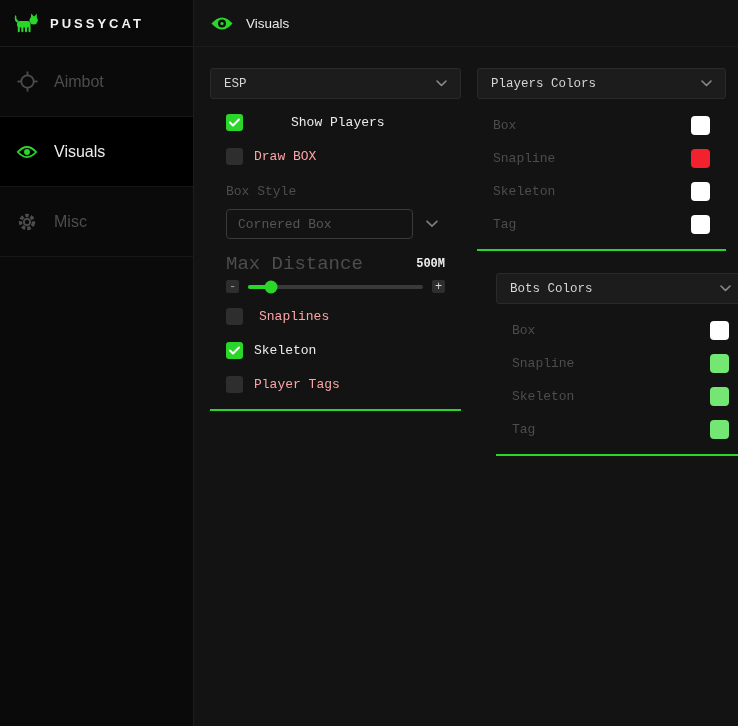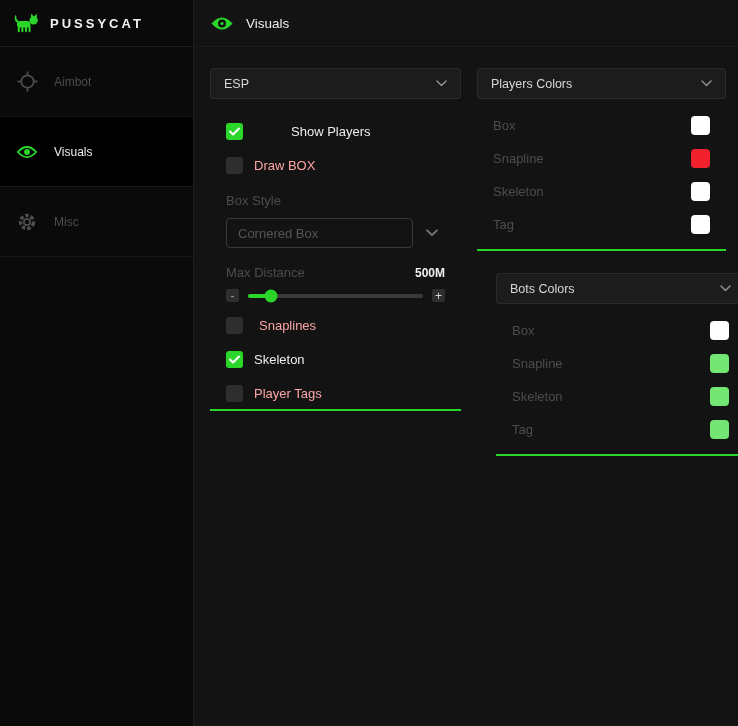--- a/index.html
+++ b/index.html
@@ -24,37 +24,37 @@
   }
   .brand-icon { color:var(--accent); display:flex; }
   .brand-name {
     color:#f2f2f2; font-size:13px; font-weight:700; letter-spacing:3px;
   }
   .nav-item {
     height:70px; display:flex; align-items:center; gap:15px;
     padding-left:15px; border-bottom:1px solid #171717; cursor:pointer;
   }
   .nav-item .nav-icon { color:#4d4d4d; display:flex; width:24px; justify-content:center; }
-  .nav-label { color:#4d4d4d; font-size:12px; }
+  .nav-label { color:#4d4d4d; font-size:16px; }
   .nav-item.active { background:#000; }
   .nav-item.active .nav-icon { color:var(--accent); }
   .nav-item.active .nav-label { color:#ececec; }
 
   
   .topbar {
     position:absolute; left:195px; top:0; width:543px; height:47px;
     display:flex; align-items:center; gap:12px; padding-left:15px;
     border-bottom:1px solid #1c1c1c; background:#131313;
   }
   .topbar-eye { color:var(--accent); display:flex; }
   .topbar-title { color:#eaeaea; font-size:13.5px; }
 
   
   .panel {
-    position:absolute; border-bottom:2px solid var(--accent);
+    position:absolute; border-bottom:2px solid var(--accent);font-family:Liberation Mono, monospace;
   }
   #esp-panel     { left:210px; top:68px;  width:251px; height:343px; }
   #players-panel { left:477px; top:68px;  width:249px; height:183px; }
   #bots-panel    { left:496px; top:273px; width:249px; height:183px; }
 
   .panel-header {
     height:31px; background:#1c1c1c; border:1px solid #2a2a2a; border-radius:3px;
     display:flex; align-items:center; justify-content:space-between;
     padding:0 13px; cursor:pointer;
   }
@@ -67,39 +67,39 @@
   .cb {
     width:17px; height:17px; border-radius:3px; background:#2e2e2e;
     display:flex; align-items:center; justify-content:center; cursor:pointer; flex:none;
   }
   .cb svg { display:none; }
   .cb.checked { background:var(--accent); }
   .cb.checked svg { display:block; }
   .cb-label { color:#fca5a5; font-size:13px; }
   .cb.checked + .cb-label { color:#ececec; }
 
-  .mt18 { margin-top:24px;gap:48px; } .mt17 { margin-top:17px; } .mt14 { margin-top:14px;gap:16px; }
+  .mt18 { margin-top:15px;gap:48px; } .mt17 { margin-top:17px; } .mt14 { margin-top:14px;gap:16px; }
 
   .section-label { color:#4d4d4d; font-size:13px; margin-top:19px; line-height:15px; }
 
   
   .select-row { display:flex; align-items:center; gap:6px; margin-top:10px; }
   .select-box {
     flex:1; height:30px; border:1px solid #3a3a3a; border-radius:4px;
     display:flex; align-items:center; padding:5px 11px;
     color:#565656; font-size:13px; cursor:pointer;
   }
   .select-chevron-btn {
     width:26px; height:30px; display:flex; align-items:center; justify-content:center;
     color:#7a7a7a; cursor:pointer;
   }
 
   
   .distance-row { display:flex; justify-content:space-between; align-items:center; margin-top:17px; height:15px; }
-  .distance-label { color:#4d4d4d; font-size:13px; }
+  .distance-label { color:#4d4d4d; font-size:19px; }
   .distance-value { color:#f0f0f0; font-size:12px; font-weight:700;text-align:right; }
 
   .slider-row { display:flex; align-items:center; gap:9px; margin-top:8px; height:15px; }
   .slider-btn {
     width:13px; height:13px; background:#2e2e2e; border-radius:2px;
     color:#9a9a9a; font-size:12px; line-height:1;
     display:flex; align-items:center; justify-content:center; cursor:pointer; flex:none;
   }
   .slider-btn.plus { color:#d8d8d8; }
   .slider-track { flex:1; position:relative; height:4px; background:#3a3a3a; border-radius:2px; cursor:pointer; }

